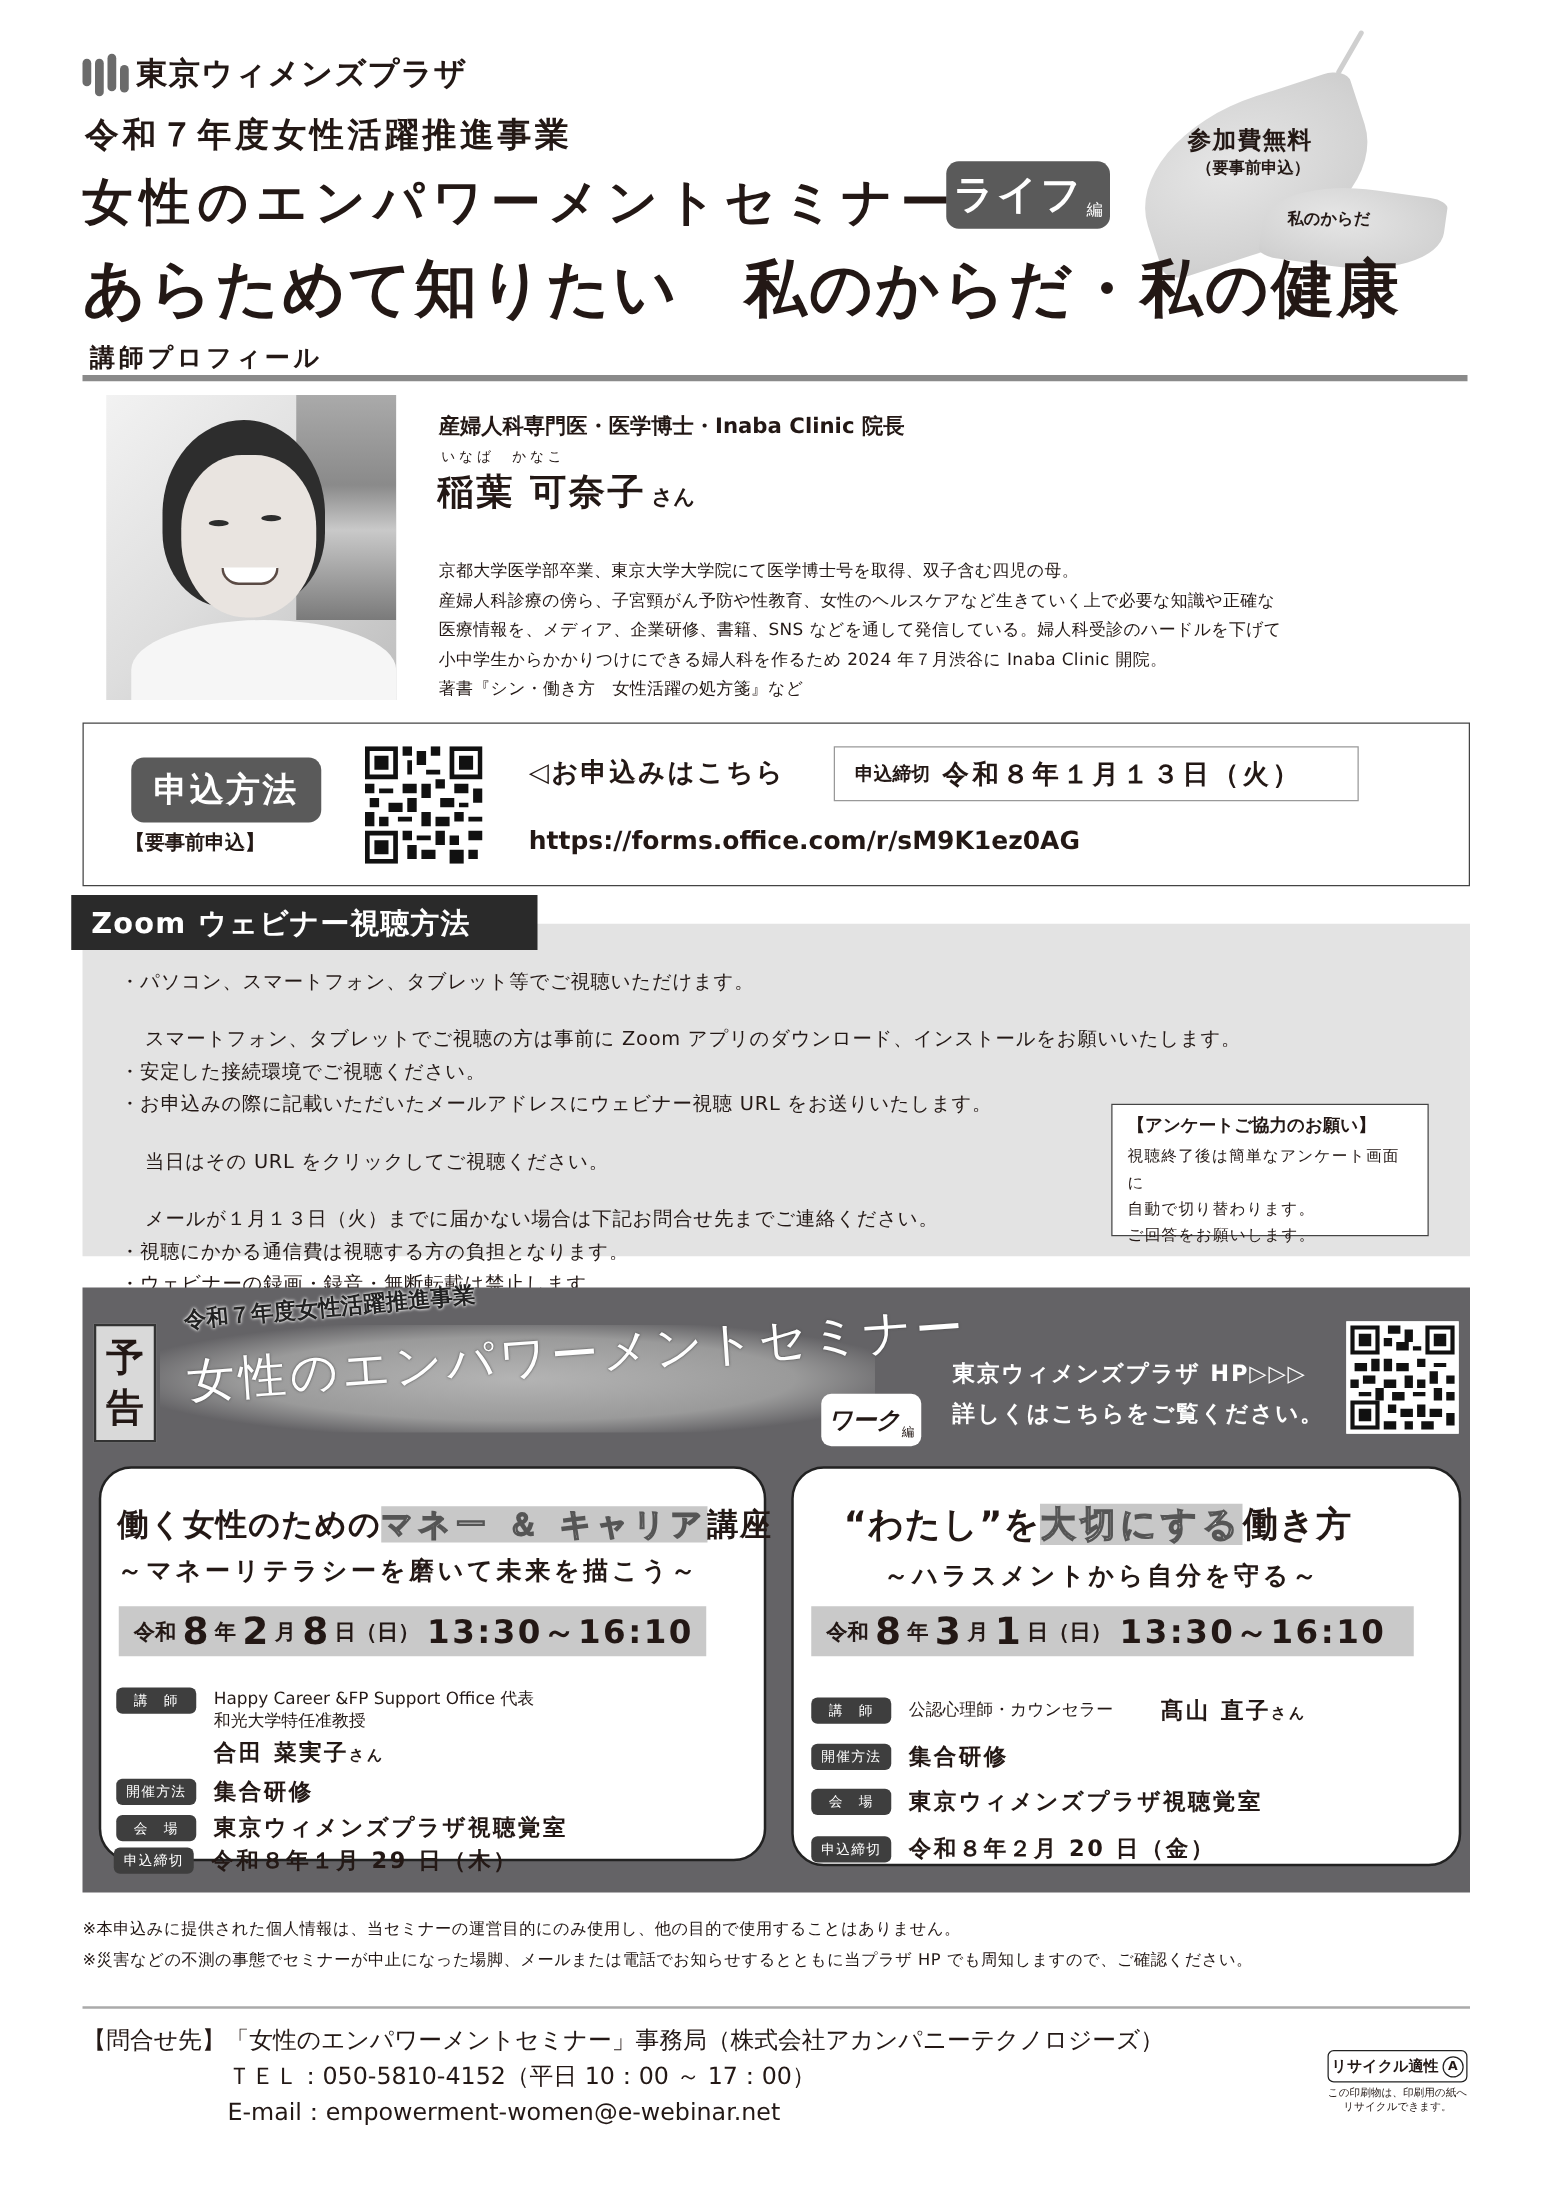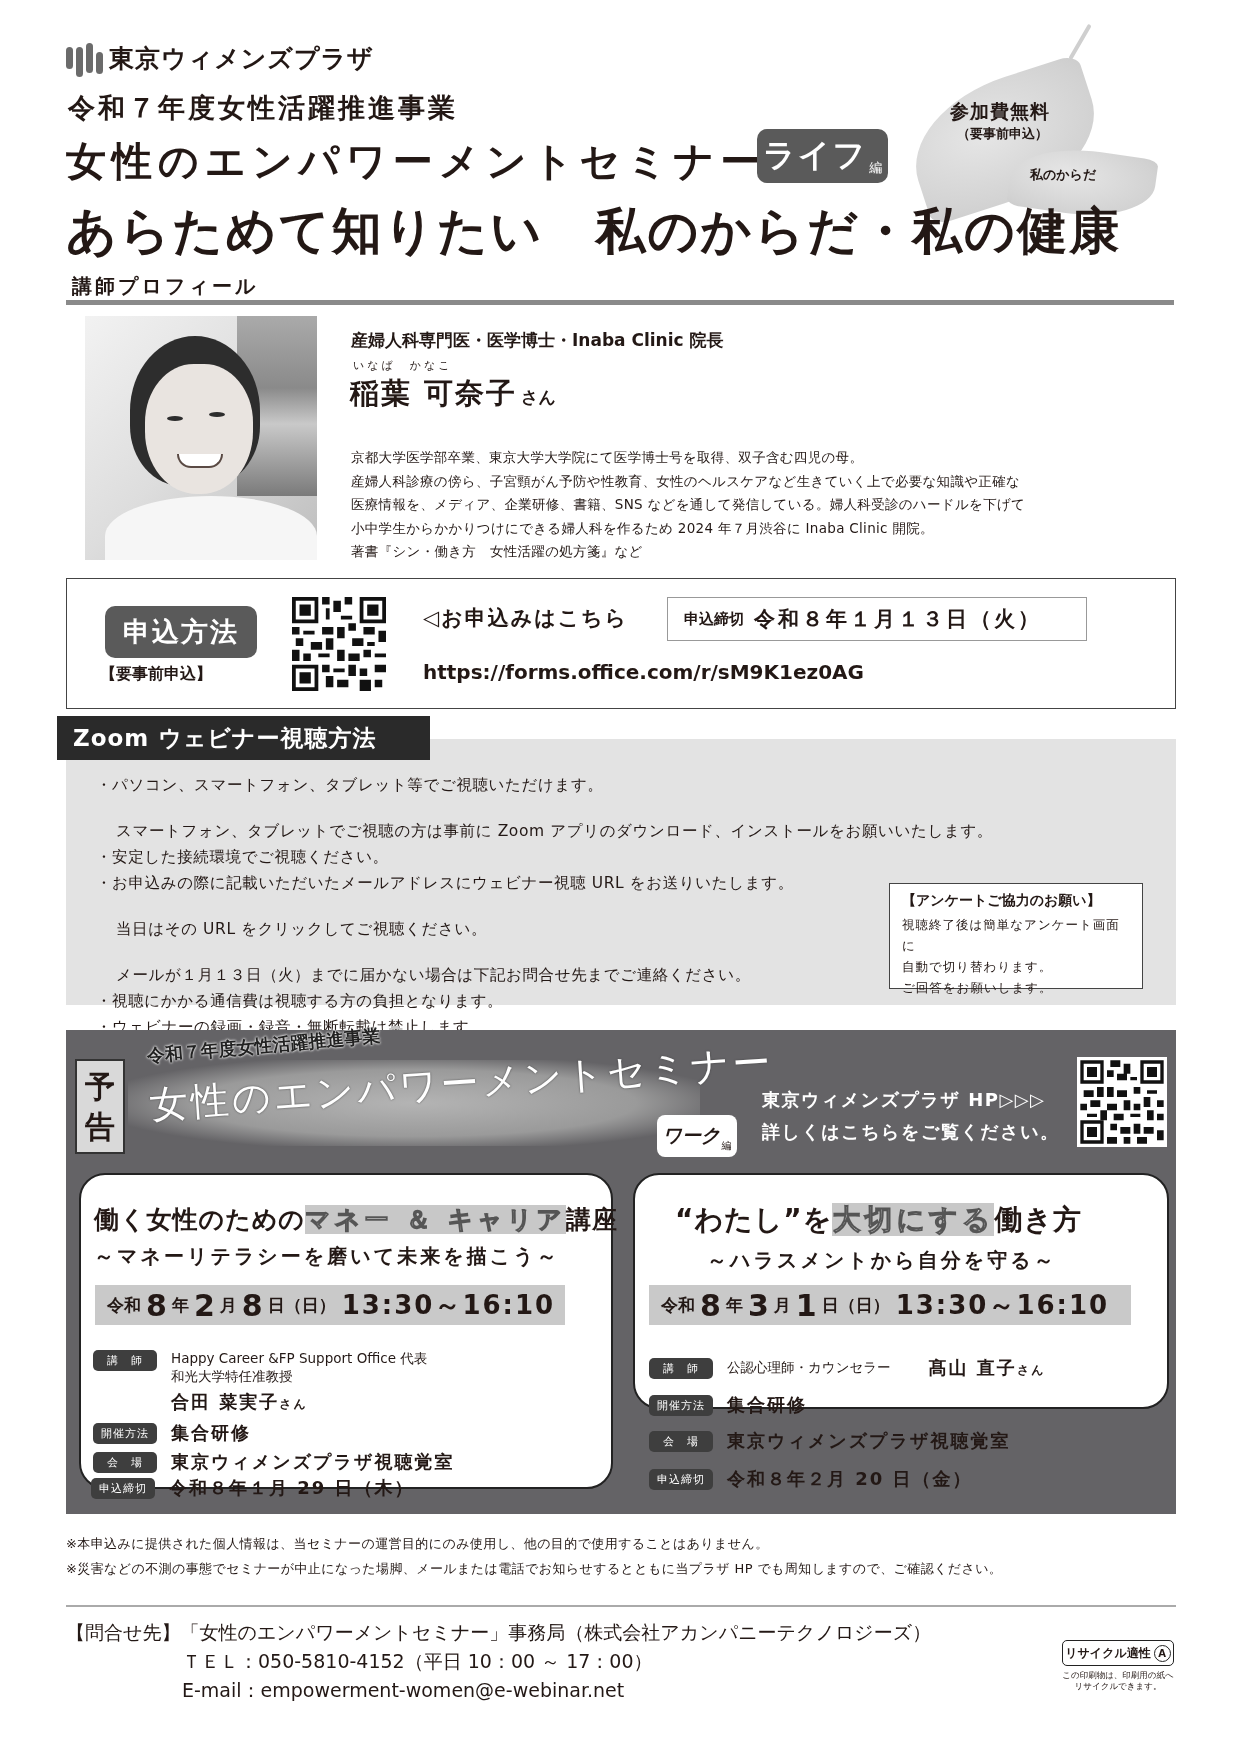--- a/index.html
+++ b/index.html
@@ -74,21 +74,21 @@
   .glow{left:128px;top:1060px;width:572px;height:86px;background:radial-gradient(ellipse at center,#b4b4b4 0%,#9a9a9a 55%,rgba(100,99,102,0) 80%);}
   .pv-prog{left:147px;top:1044px;font-size:18px;font-weight:bold;color:#222;transform:rotate(-5deg);transform-origin:left;letter-spacing:0;text-shadow:0 0 3px #fff,0 0 2px #fff;}
   .pv-title{left:150px;top:1080px;font-size:38px;color:#fff;letter-spacing:3px;transform:rotate(-4deg);transform-origin:left;font-family:"DejaVu Serif",serif;font-weight:normal;text-shadow:0 0 2px #444;}
   .work-badge{left:657px;top:1115px;width:80px;height:42px;background:#fff;border-radius:8px;display:flex;align-items:center;justify-content:center;gap:1px;}
   .work-badge .w1{font-size:19px;font-weight:bold;font-style:italic;}
   .work-badge .w2{font-size:10px;align-self:flex-end;margin-bottom:4px;}
   .hp-text{left:762px;top:1084px;color:#fff;font-size:18px;font-weight:bold;line-height:32px;letter-spacing:1.5px;}
 
   .card{background:#fff;border:2px solid #222;border-radius:26px;}
   .card1{left:79px;top:1173px;width:534px;height:316px;}
-  .card2{left:633px;top:1173px;width:536px;height:236px;}
+  .card2{left:633px;top:1173px;width:536px;height:320px;}
   .c-title{font-size:25px;font-weight:bold;letter-spacing:1px;white-space:nowrap;}
   .hl{background:#c8c8c8;color:#fff;-webkit-text-stroke:1px #555;letter-spacing:4px;}
   .c-sub{font-size:20px;font-weight:bold;letter-spacing:3px;white-space:nowrap;}
   .c-date{background:#c9c9c9;height:40px;display:flex;align-items:center;padding-left:12px;font-weight:bold;white-space:nowrap;}
   .c-date .s{font-size:17px;}
   .c-date .b{font-size:30px;margin:0 5px;}
   .c-date .t{font-size:26px;letter-spacing:2px;margin-left:6px;}
   .lbl{display:inline-flex;align-items:center;justify-content:center;width:64px;height:21px;background:#3e3e3e;color:#fff;font-size:11px;border-radius:5px;letter-spacing:1px;}
   .row{display:flex;align-items:center;gap:14px;position:absolute;}
   .rv{font-size:18px;font-weight:bold;letter-spacing:2px;}

